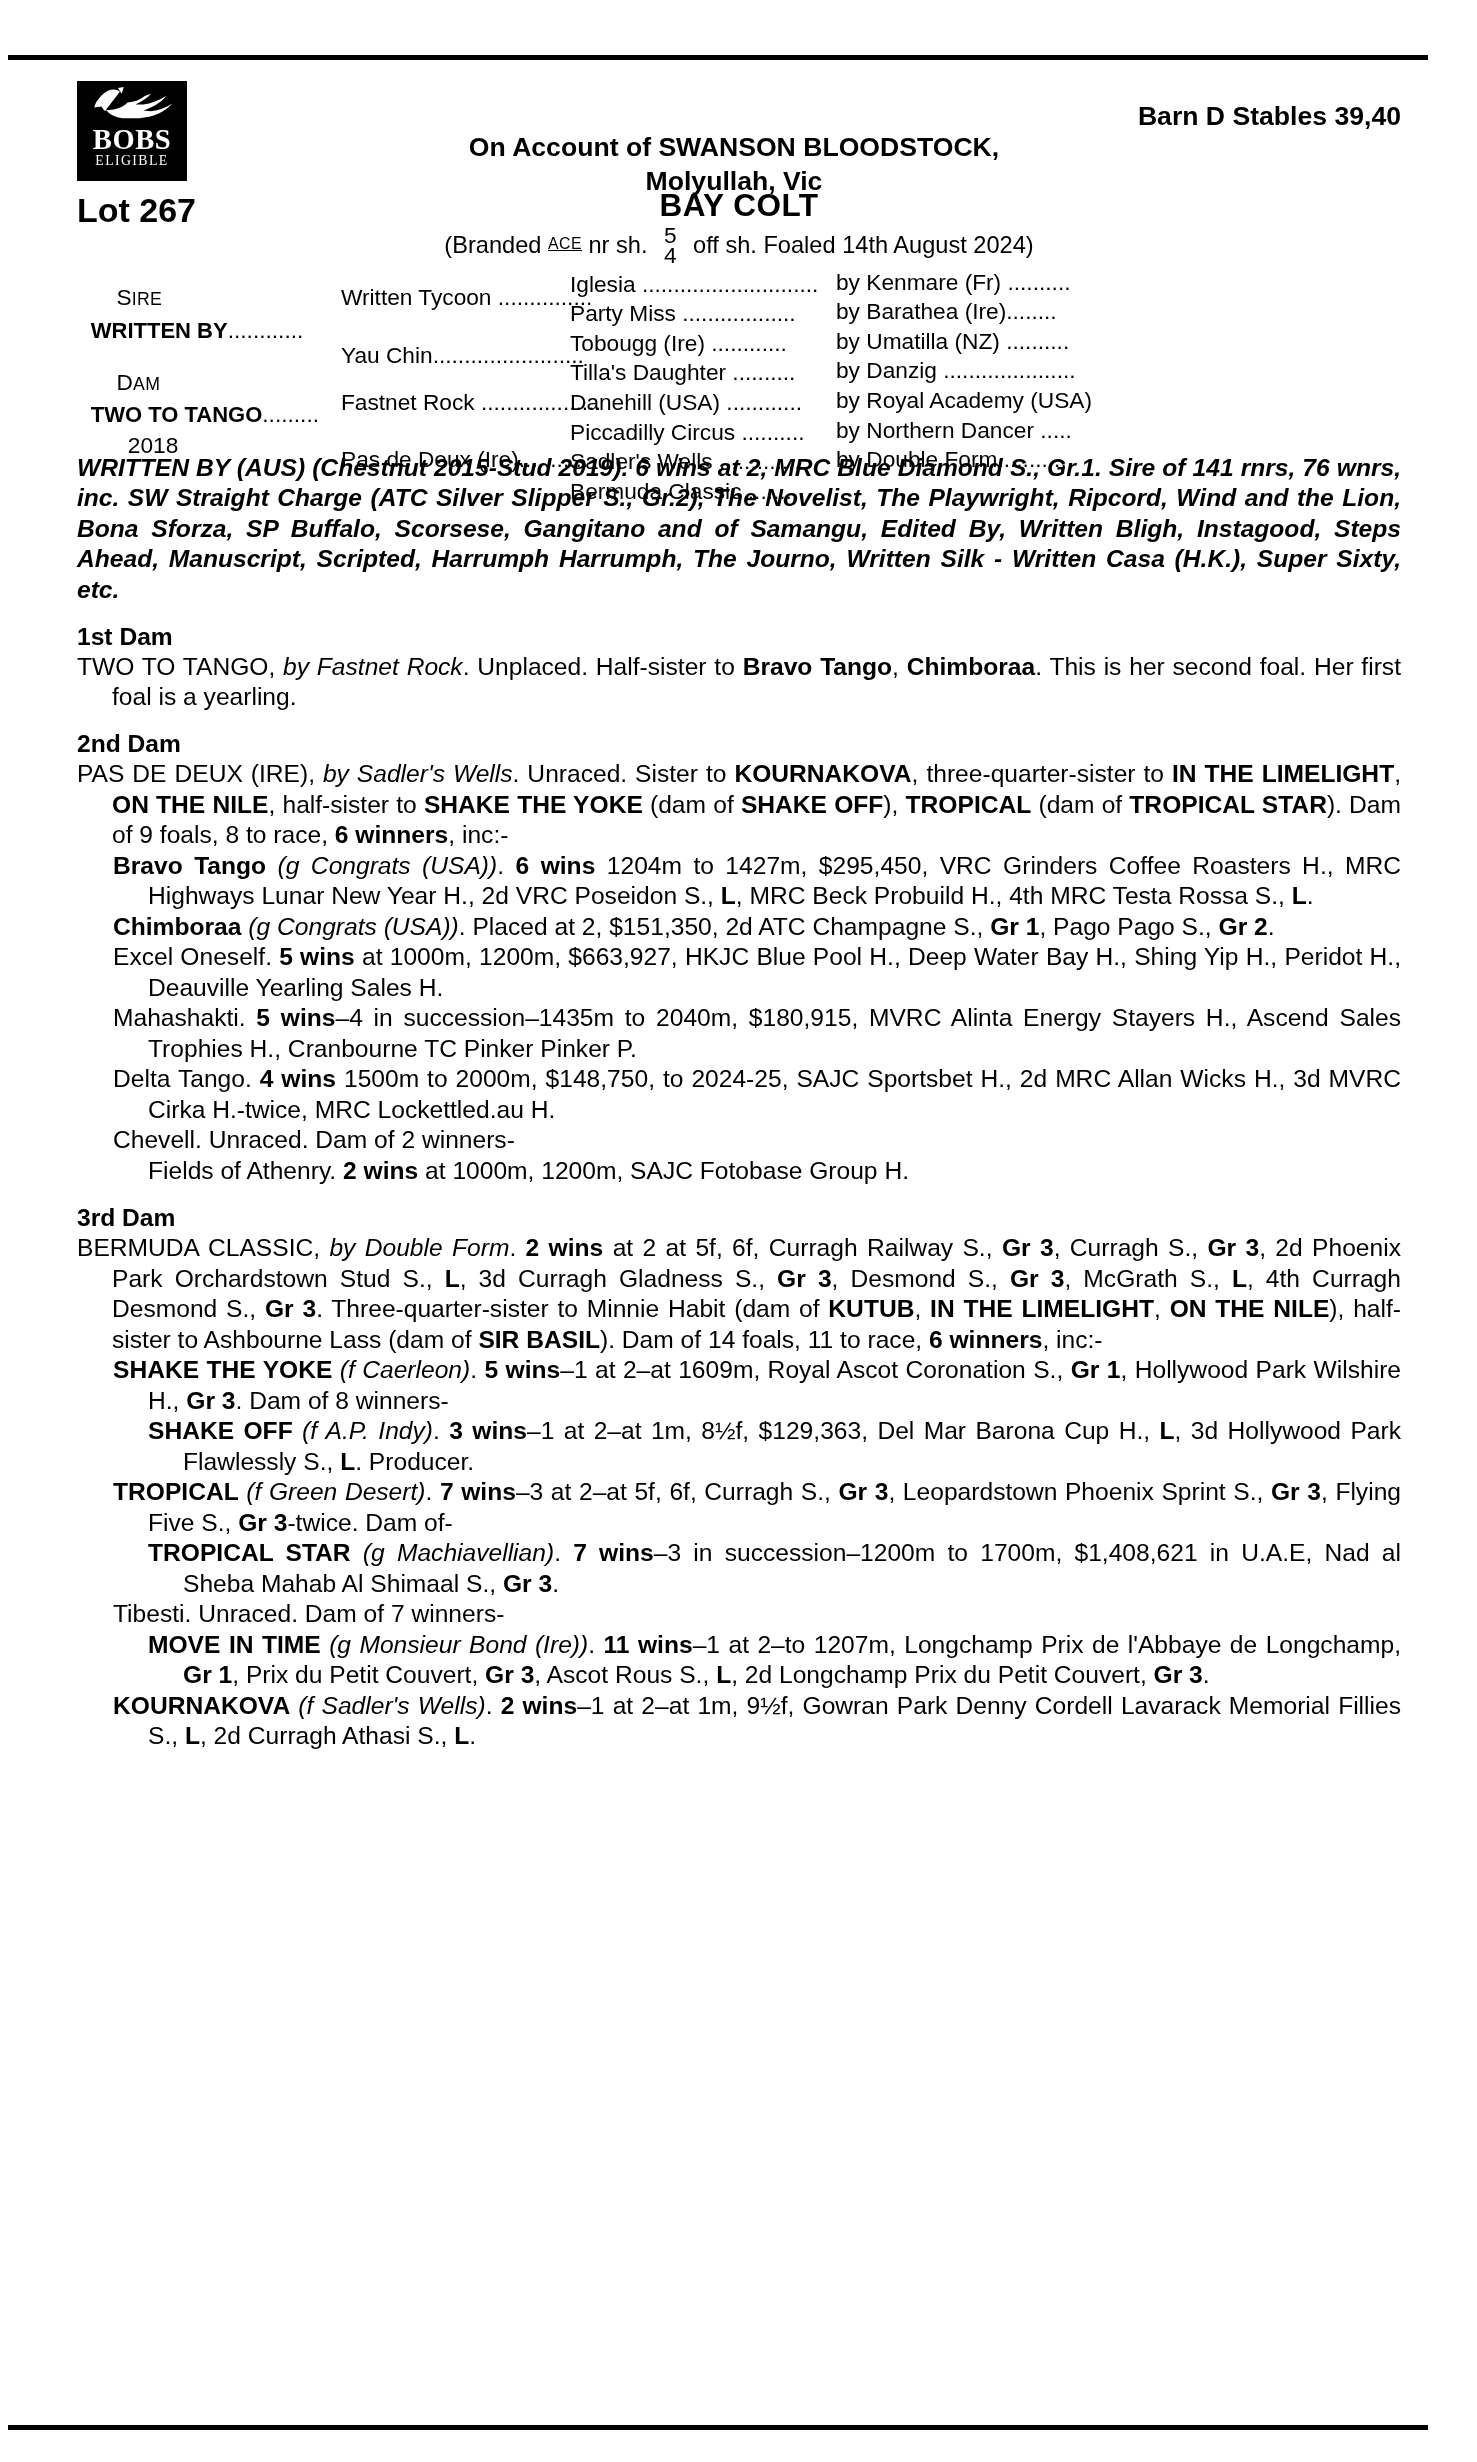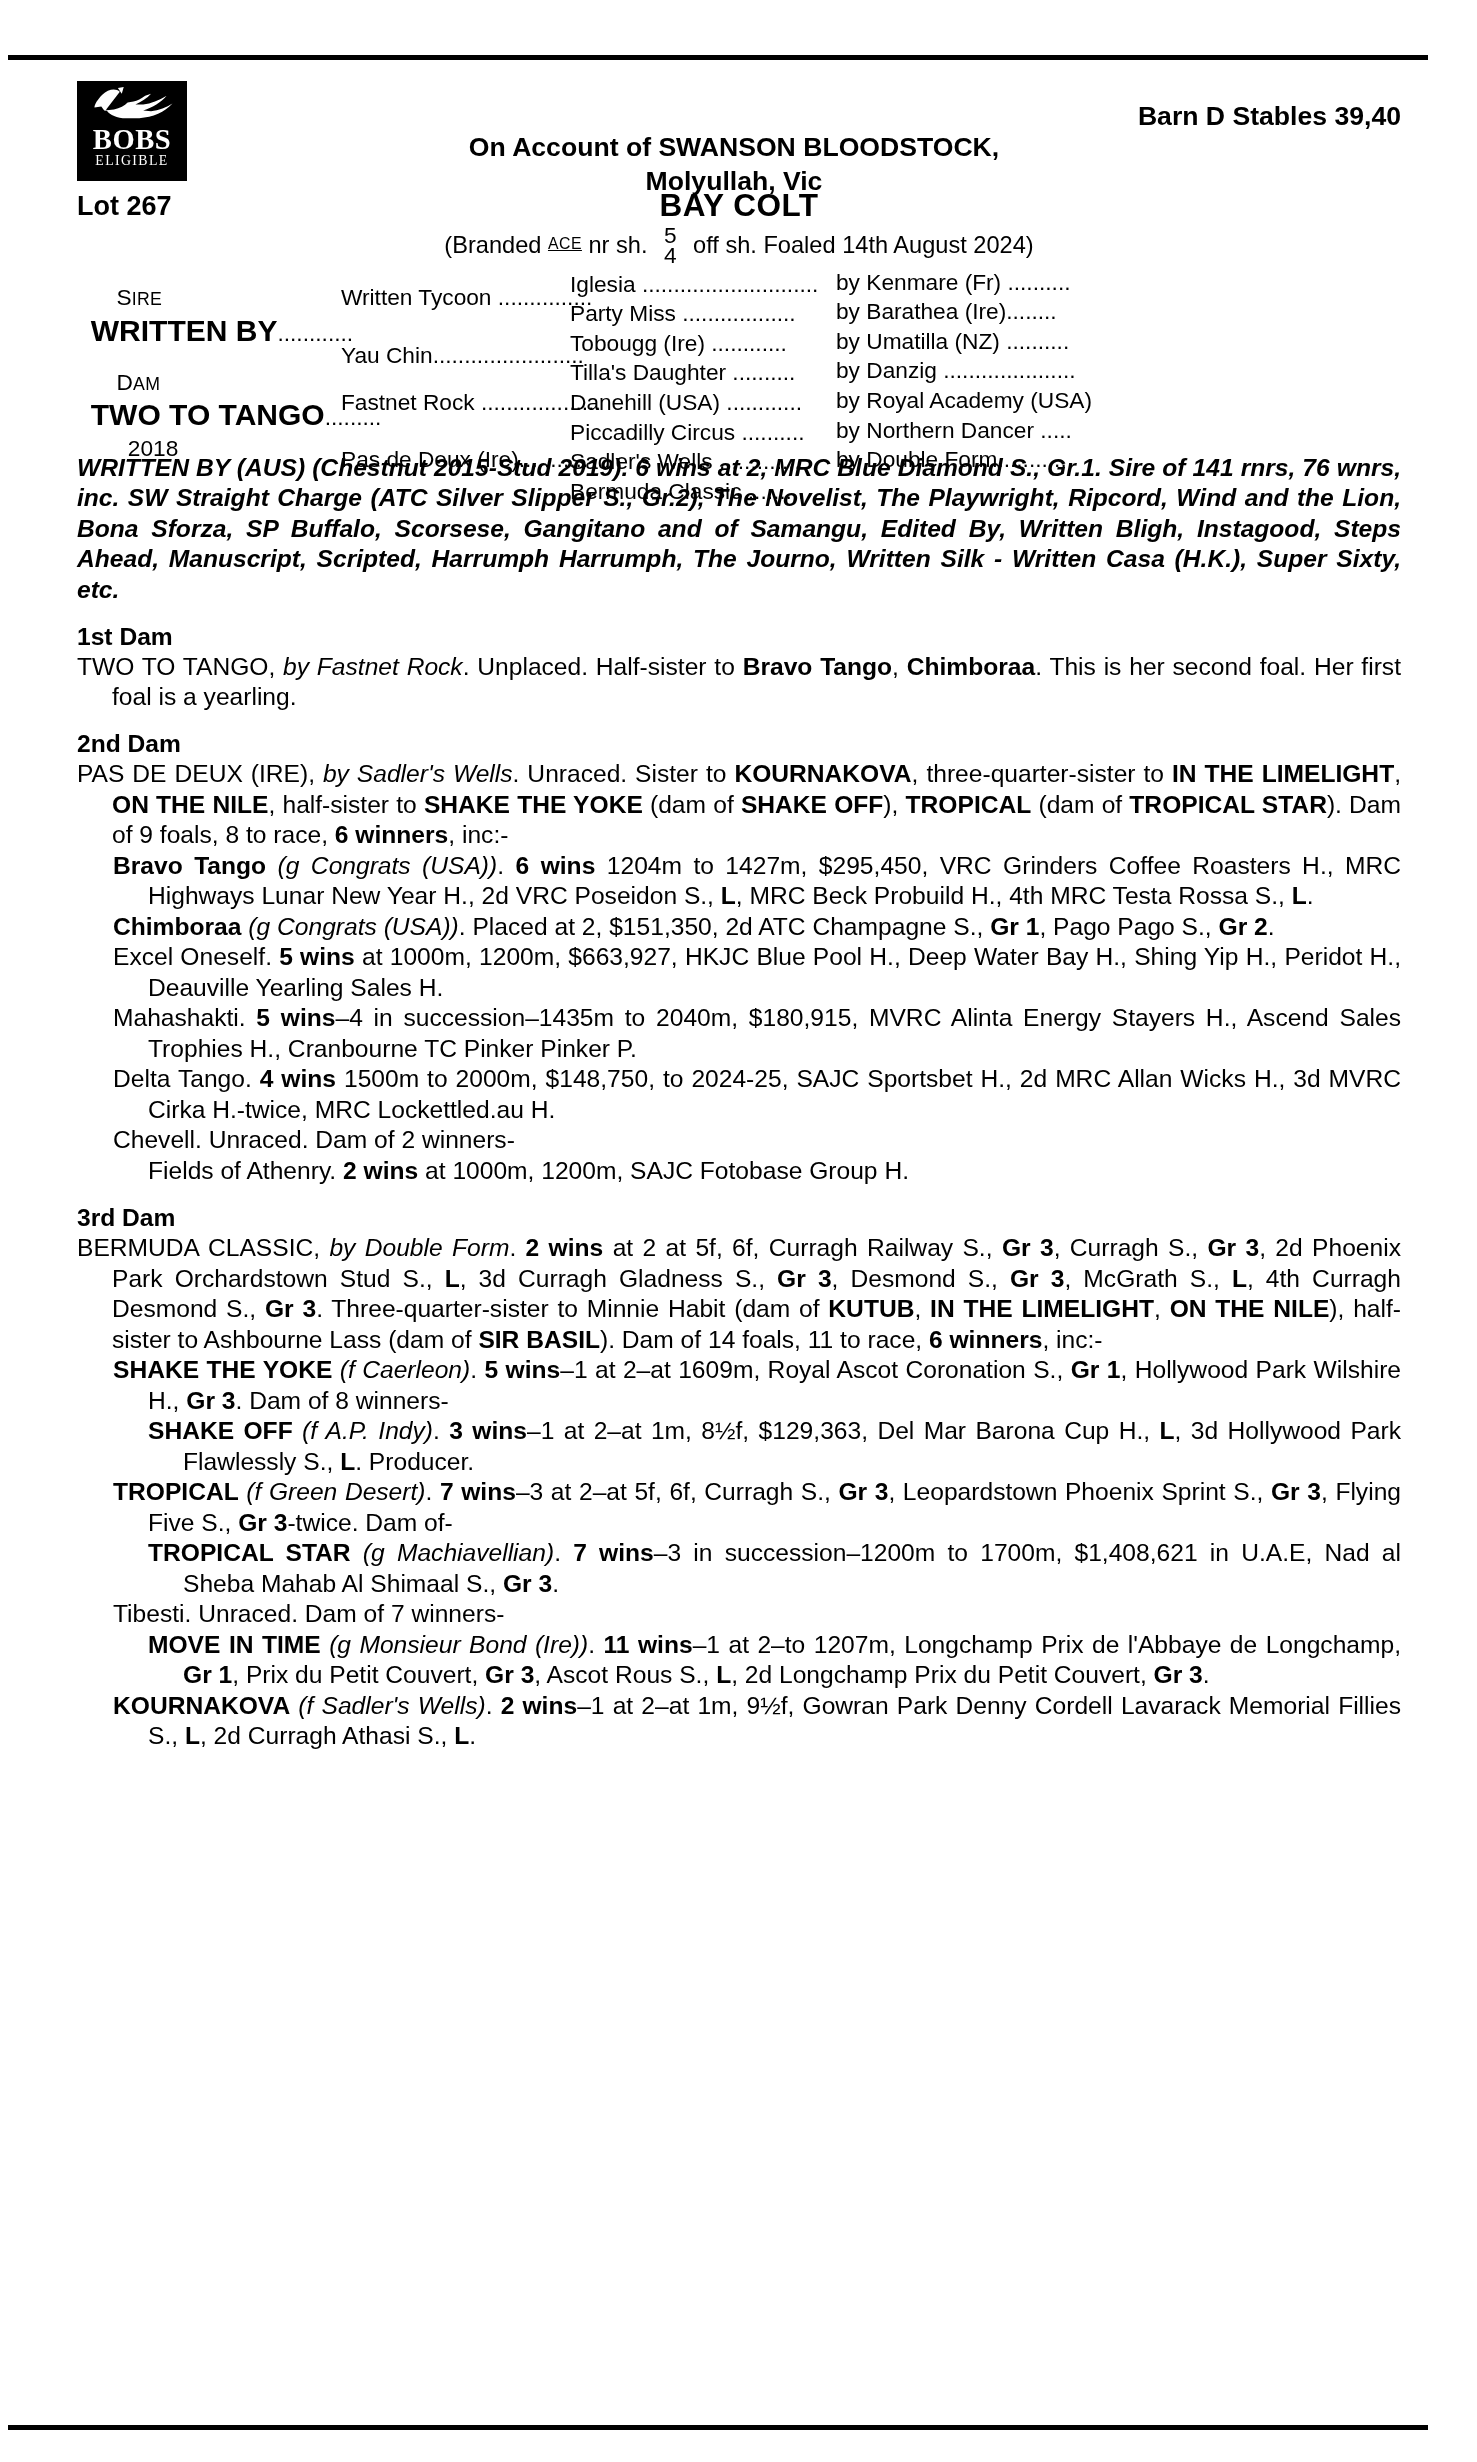--- a/index.html
+++ b/index.html
@@ -104,21 +104,21 @@
     top: 95px;
     text-align: center;
     font-weight: 700;
     font-size: 26.6px;
   }
   .lot-no {
     position: absolute;
     left: 0px;
     top: 120px;
     font-weight: 700;
-    font-size: 27px;
+    font-size: 34px;
   }
   .colt-title {
     position: absolute;
     left: 158px;
     right: 158px;
     top: 116px;
     text-align: center;
     font-weight: 700;
     font-size: 31.5px;
     letter-spacing: 0.5px;
@@ -164,21 +164,21 @@
 
   .ped .smallcap {
     font-size: 22.7px;
     letter-spacing: 0.3px;
   }
   .ped .smallcap .sc {
     font-size: 17.7px;
   }
   .ped .bigname {
     font-weight: 700;
-    font-size: 30px;
+    font-size: 22px;
   }
   .ped .yr { font-size: 22.7px; }
 
   .sire-group { position: absolute; left: 0; top: 15.8px; width: 296px; }
   .dam-group  { position: absolute; left: 0; top: 100px; width: 296px; }
   .sire-lbl, .dam-lbl { padding-left: 25.6px; line-height: 29.6px; }
   .sire-name, .dam-name { line-height: 31.5px; }
   .dam-year { padding-left: 37px; line-height: 29.6px; }
 
   .ped .r { line-height: 29.6px; white-space: nowrap; }

